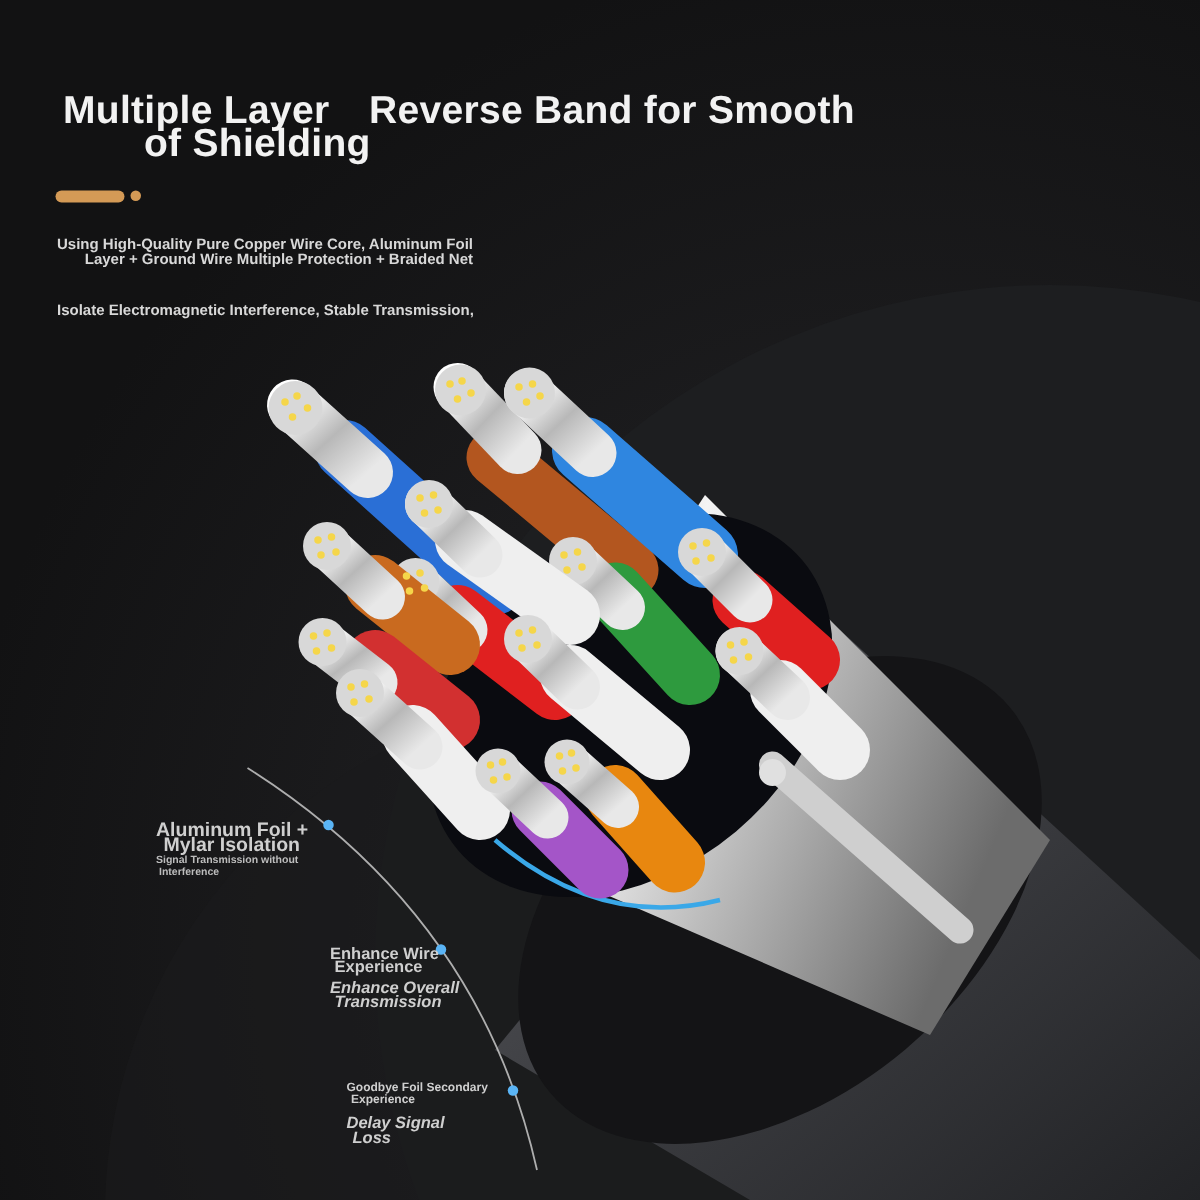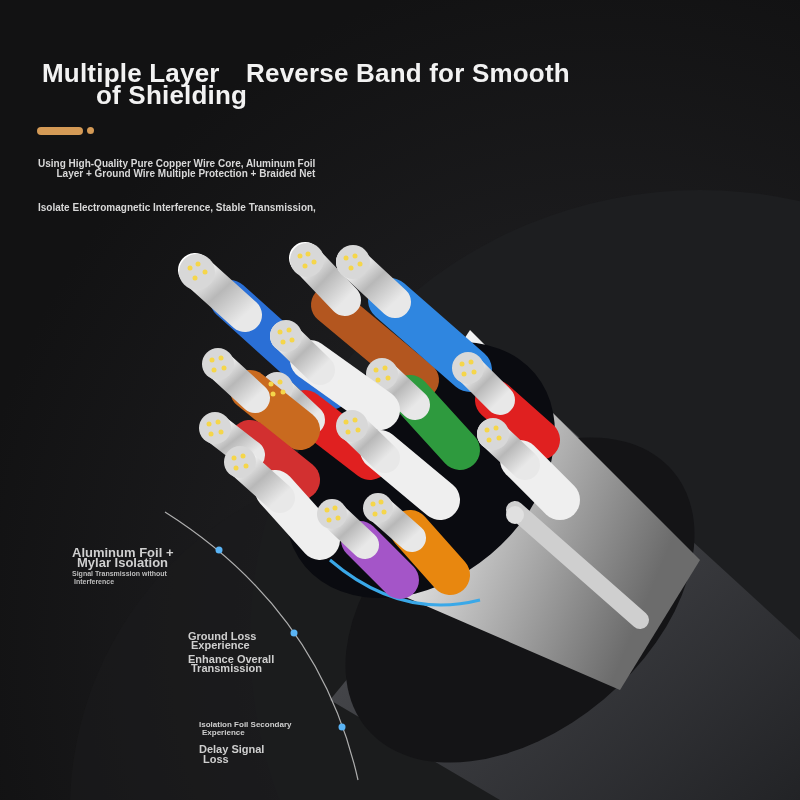--- a/index.html
+++ b/index.html
@@ -11,25 +11,25 @@
   .title .l2 { display:block; padding-left:8px;margin-left:46px; }
   #title-1 { left:42px; top:62px; }
   #title-2 { left:246px; top:62px; }
   .accent { position:absolute; top:127px; height:8px; border-radius:4px; background:#d49a56; }
   #accent-bar { left:37px; width:46px; }
   #accent-dot { left:87px; width:7px; height:7px; border-radius:50%; }
   .desc { position:absolute; left:38px; color:#d8d8d8; font-weight:bold; font-size:10px; line-height:10px;text-align:right; }
   .desc .l2 { display:block; padding-left:3px; }
   #desc-1 { top:159px; }
   #desc-2 { top:186px;margin-top:17px; }
-  .lbl { position:absolute; color:#cfcfcf; font-weight:bold; }
+  .lbl { position:absolute; color:#cfcfcf; font-weight:bold;margin-left:32px; }
   .lbl .l2 { display:block; padding-left:5px; }
   .lbl-title { font-size:13px; line-height:10px; }
   .lbl-sub { font-size:7px; line-height:8px; color:#bdbdbd; margin-top:2px; }
-  .lbl-sub2 { font-size:11px; line-height:10px; }
+  .lbl-sub2 { font-size:11px; line-height:10px;font-style:italic; }
   .lbl-small { font-size:8px; line-height:8px; }
   #lbl-1 { left:72px; top:548px; }
   #lbl-2 { left:188px; top:632px; }
   #lbl-3 { left:199px; top:721px; }
   svg.cable { position:absolute; left:0; top:0; }
 </style>
 </head>
 <body>
 
 <div class="bg"></div>
@@ -227,31 +227,31 @@
     <span class="l2">Mylar Isolation</span>
   </div>
   <div class="lbl-sub">
     <span>Signal Transmission without</span>
     <span class="l2" style="padding-left:2px">Interference</span>
   </div>
 </div>
 
 <div class="lbl" id="lbl-2">
   <div class="lbl-title" style="font-size:11px;line-height:9px;">
-    <span>Ground Loss</span>
+    <span>Enhance Wire</span>
     <span class="l2" style="padding-left:3px">Experience</span>
   </div>
   <div class="lbl-sub2" style="margin-top:5px;font-size:11px;line-height:9px;">
     <span>Enhance Overall</span>
     <span class="l2" style="padding-left:3px">Transmission</span>
   </div>
 </div>
 
 <div class="lbl" id="lbl-3">
   <div class="lbl-small">
-    <span>Isolation Foil Secondary</span>
+    <span>Goodbye Foil Secondary</span>
     <span class="l2" style="padding-left:3px">Experience</span>
   </div>
   <div class="lbl-sub2" style="margin-top:7px;">
     <span>Delay Signal</span>
     <span class="l2" style="padding-left:4px">Loss</span>
   </div>
 </div>
 
 </body></html>

